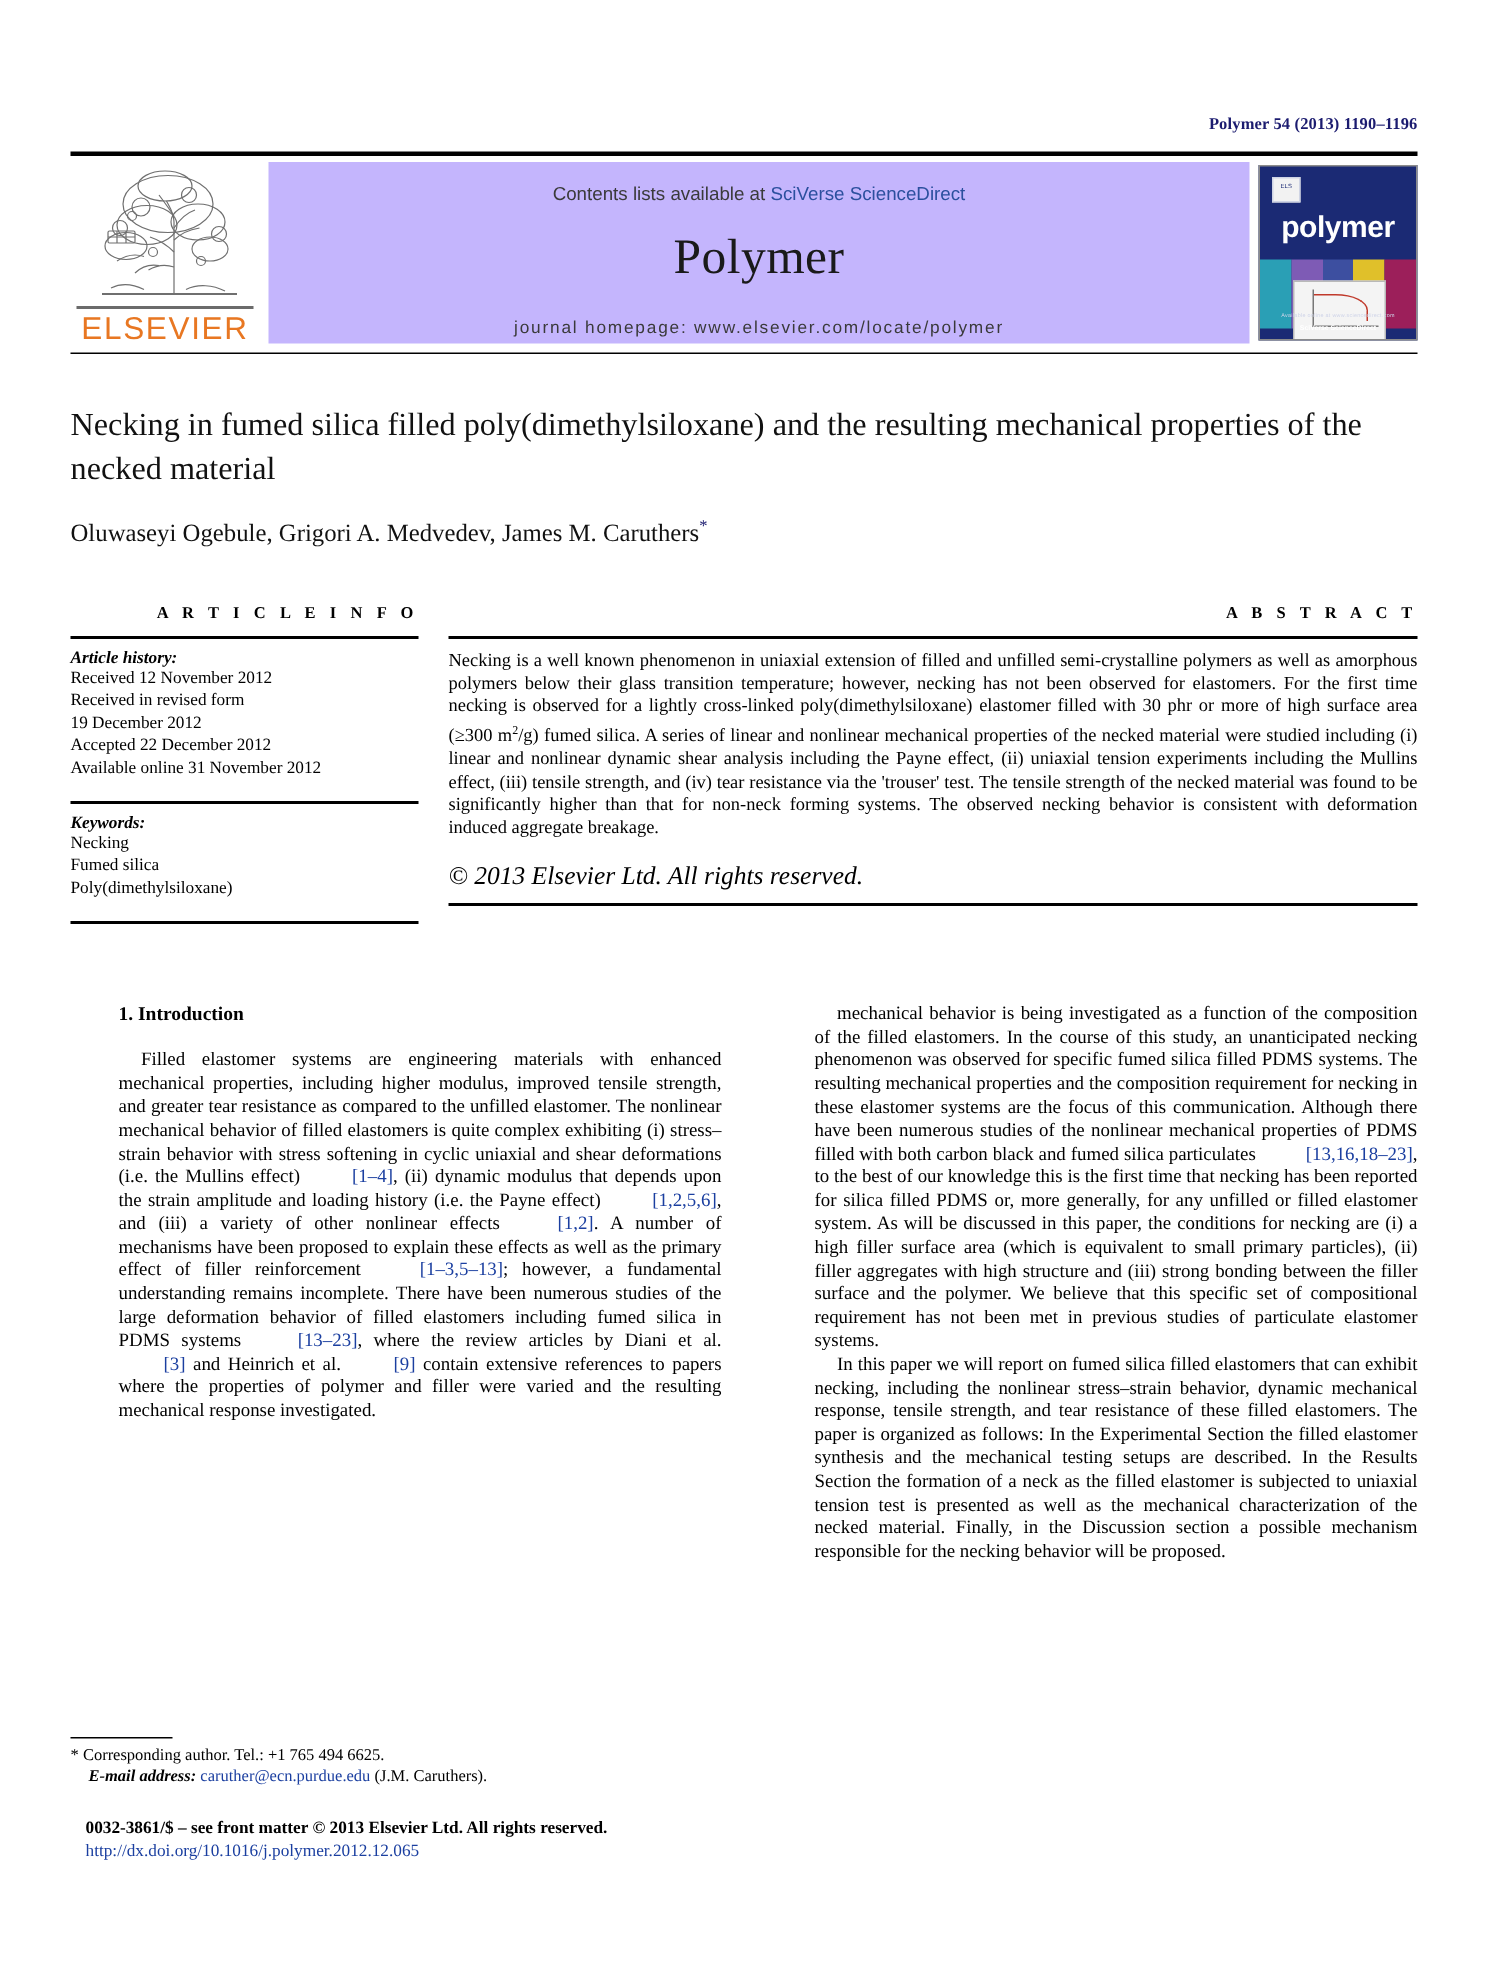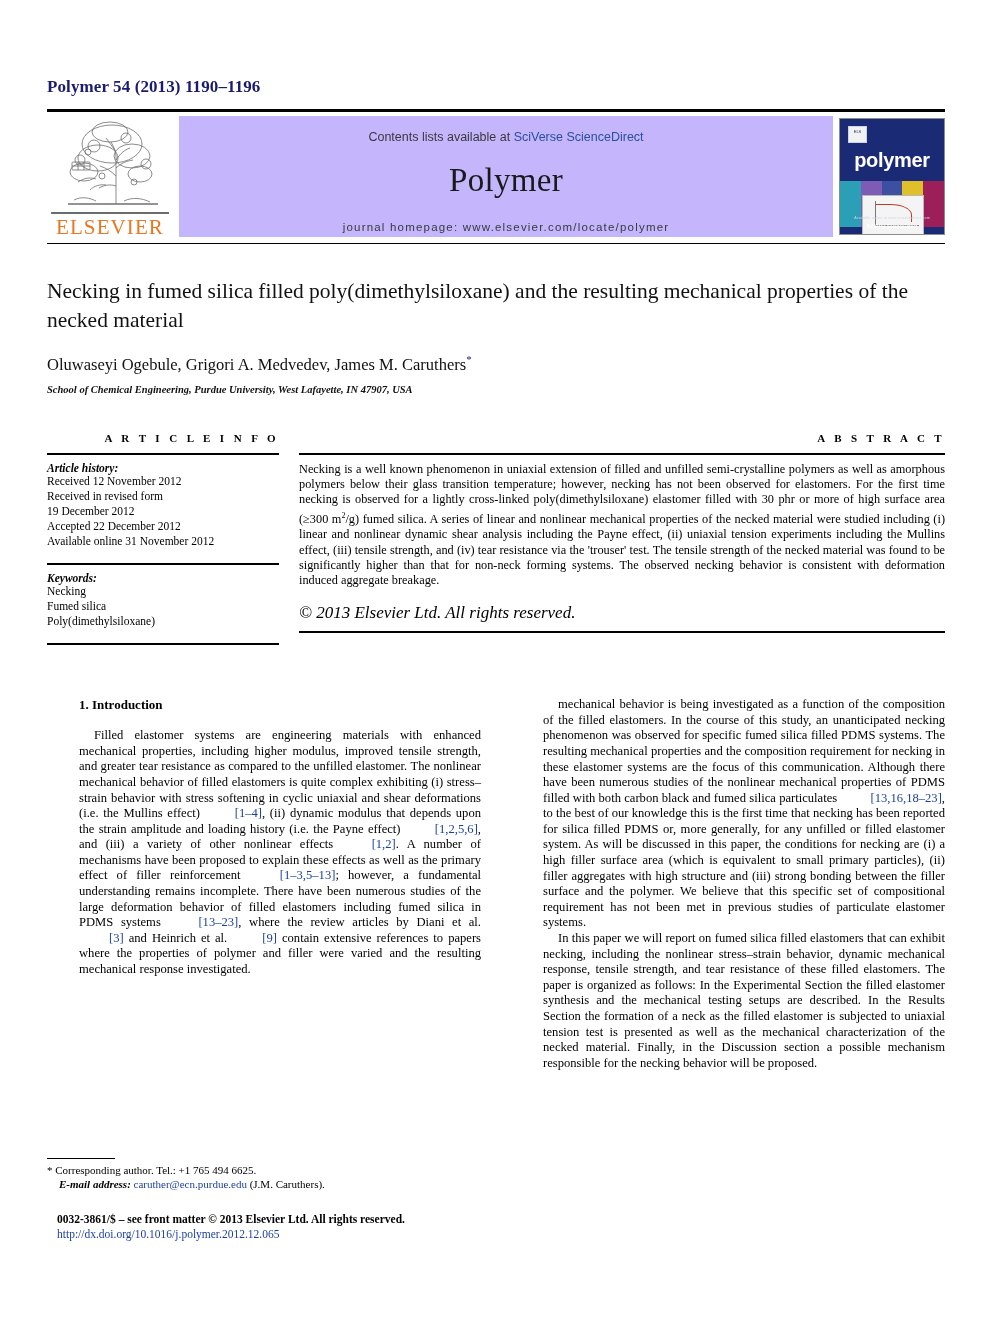--- a/index.html
+++ b/index.html
@@ -17,22 +17,22 @@
   .page {
     position: absolute;
     left: 0; top: 0;
     width: 992px;
     height: 1323px;
     padding: 0 47px;
   }
 
   
   .running-head {
-    text-align: left;
-    font-size: 17px;
+    text-align: right;
+    font-size: 11px;
     color: #1b1b6f;
     font-weight: bold;
     letter-spacing: 0.1px;
     padding-top: 77px;
   }
 
   
   .masthead {
     margin-top: 12px;
     border-top: 3px solid #000;
@@ -44,21 +44,21 @@
     width: 126px;
     flex: 0 0 126px;
     padding-top: 4px;
     display: flex;
     flex-direction: column;
     align-items: center;
     justify-content: flex-start;
   }
   .tree-svg { display: block; }
   .elsevier-word {
-    font-family: Liberation Serif, serif;
+    font-family: Liberation Sans, sans-serif;
     font-size: 21px;
     letter-spacing: 1.1px;
     color: #E87722;
     font-weight: normal;
     line-height: 1;
     margin-top: 1px;
   }
   .elsevier-rule {
     width: 118px;
     height: 1.5px;
@@ -367,21 +367,20 @@
       <div class="cover-caption-2">SciVerse ScienceDirect</div>
     </div>
   </div>
 
   <div class="title-rule-top"></div>
 
   <div class="article-title">Necking in fumed silica filled poly(dimethylsiloxane) and the resulting mechanical properties of the necked material</div>
   <div class="authors">
     <span>Oluwaseyi Ogebule, Grigori A. Medvedev, James M. Caruthers</span><sup>*</sup>
   </div>
-  <div class="affiliation">School of Chemical Engineering, Purdue University, West Lafayette, IN 47907, USA</div>
 
   <div class="info-abstract">
 
     <div class="col-info">
       <div class="sec-label">A R T I C L E   I N F O</div>
       <div class="sec-rule"></div>
       <div class="hist-title">Article history:</div>
       <div class="info-line">Received 12 November 2012</div>
       <div class="info-line">Received in revised form</div>
       <div class="info-line">19 December 2012</div>

